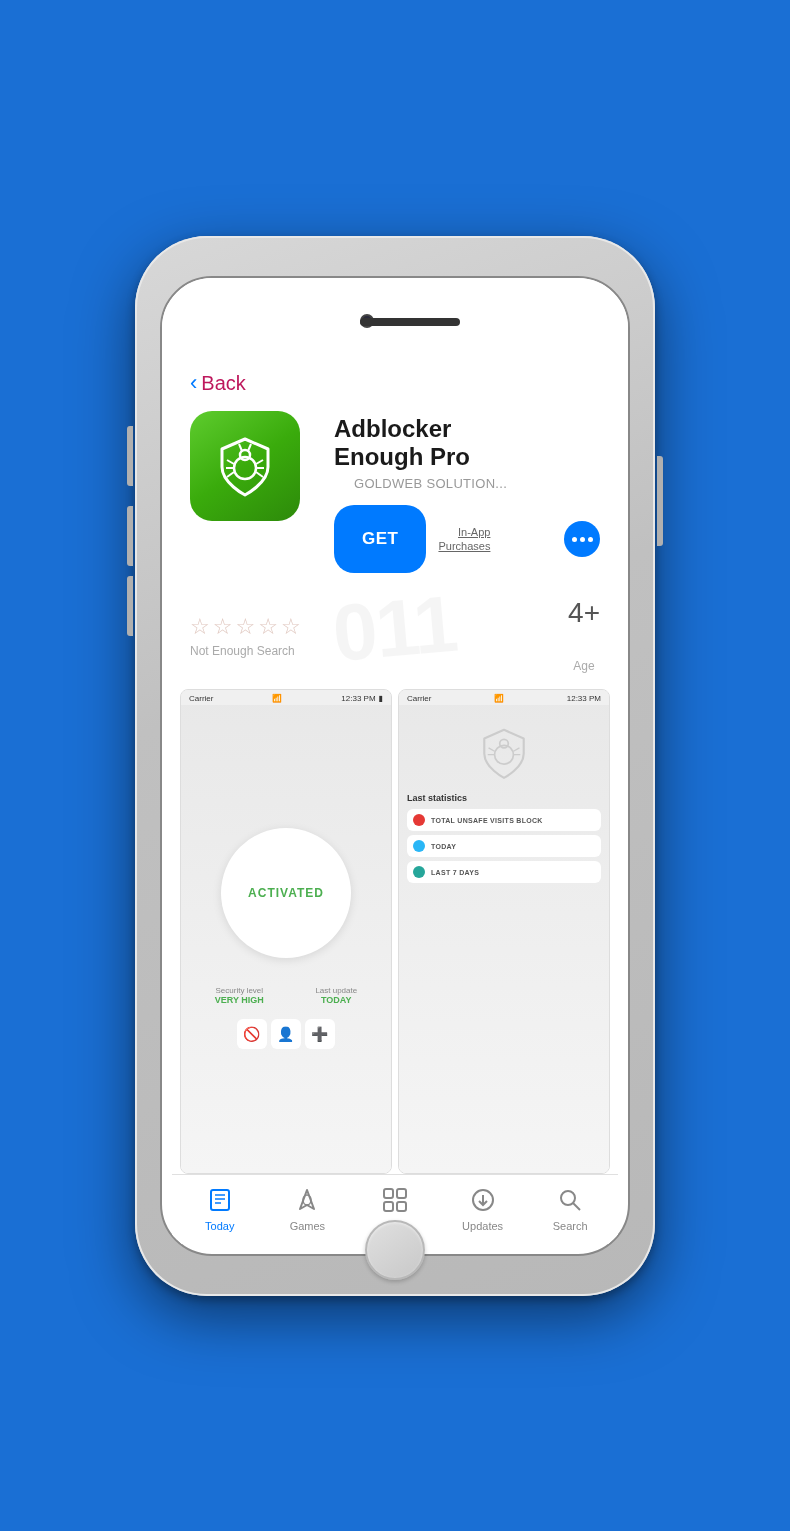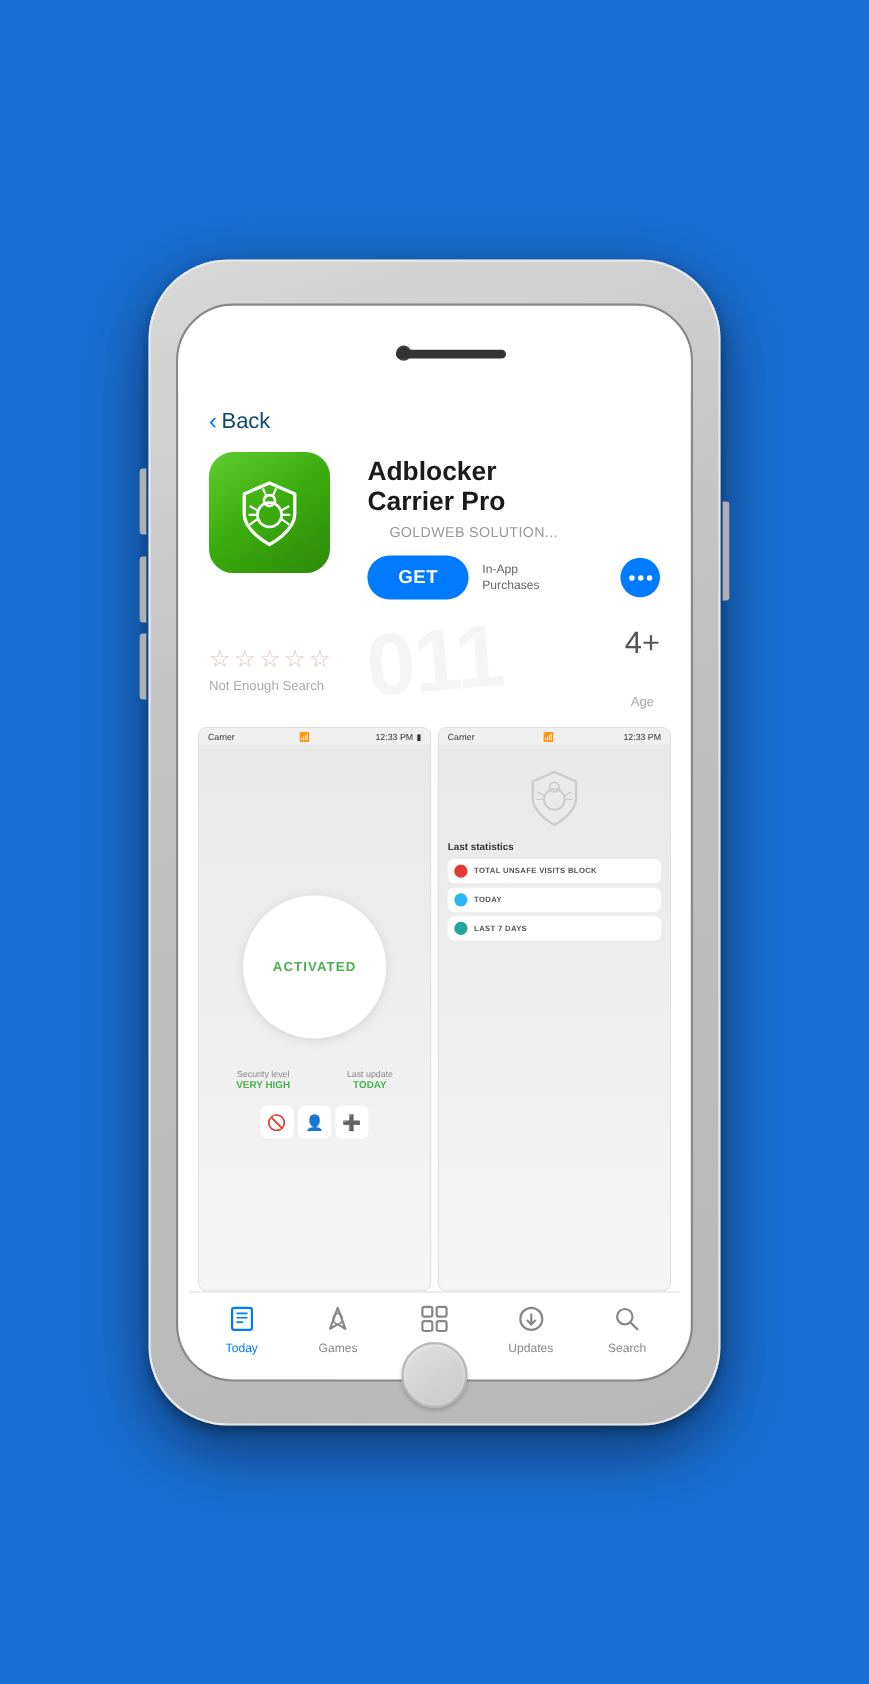--- a/index.html
+++ b/index.html
@@ -125,21 +125,21 @@
       display: flex;
       align-items: center;
       gap: 4px;
     }
     .back-chevron {
       color: #007aff;
       font-size: 22px;
       line-height: 1;
     }
     .back-text {
-      color: #0c4a6e;
+      color: #be185d;
       font-size: 20px;
       font-weight: 400;
     }
 
     
     .app-header {
       display: flex;
       align-items: flex-start;
       padding: 8px 18px 16px;
       gap: 34px;
@@ -188,32 +188,33 @@
       display: flex;
       align-items: center;
       gap: 12px;
     }
 
     .get-button {
       background: #007aff;
       color: white;
       border: none;
       border-radius: 20px;
-      padding: 10px 28px;
+      padding: 24px 28px;
       font-size: 17px;
       font-weight: 700;
       letter-spacing: 0.5px;
       cursor: pointer;
     }
 
     .in-app-label {
       font-size: 11px;
       color: #666;
-      text-align: left;
+      text-align: right;
       line-height: 1.3;
+      text-decoration: underline;
     }
 
     .more-button {
       width: 36px;
       height: 36px;
       background: #007aff;
       border-radius: 50%;
       display: flex;
       align-items: center;
       justify-content: center;
@@ -549,21 +550,21 @@
               <line x1="46" y1="41" x2="53" y2="46" stroke="white" stroke-width="2"></line>
 
               <line x1="32" y1="20" x2="29" y2="13" stroke="white" stroke-width="2"></line>
               <line x1="38" y1="20" x2="41" y2="13" stroke="white" stroke-width="2"></line>
             </svg>
           </div>
 
           <div class="app-info">
             <div class="app-name">
               <span>Adblocker</span><br>
-              <span>Carrier Pro</span>
+              <span>Enough Pro</span>
             </div>
             <div class="app-developer">GOLDWEB SOLUTION...</div>
             <div class="app-actions">
               <button class="get-button">GET</button>
               <div class="in-app-label">
                 <span>In-App</span><br>
                 <span>Purchases</span>
               </div>
               <div class="more-button">
                 <div class="more-dots">

